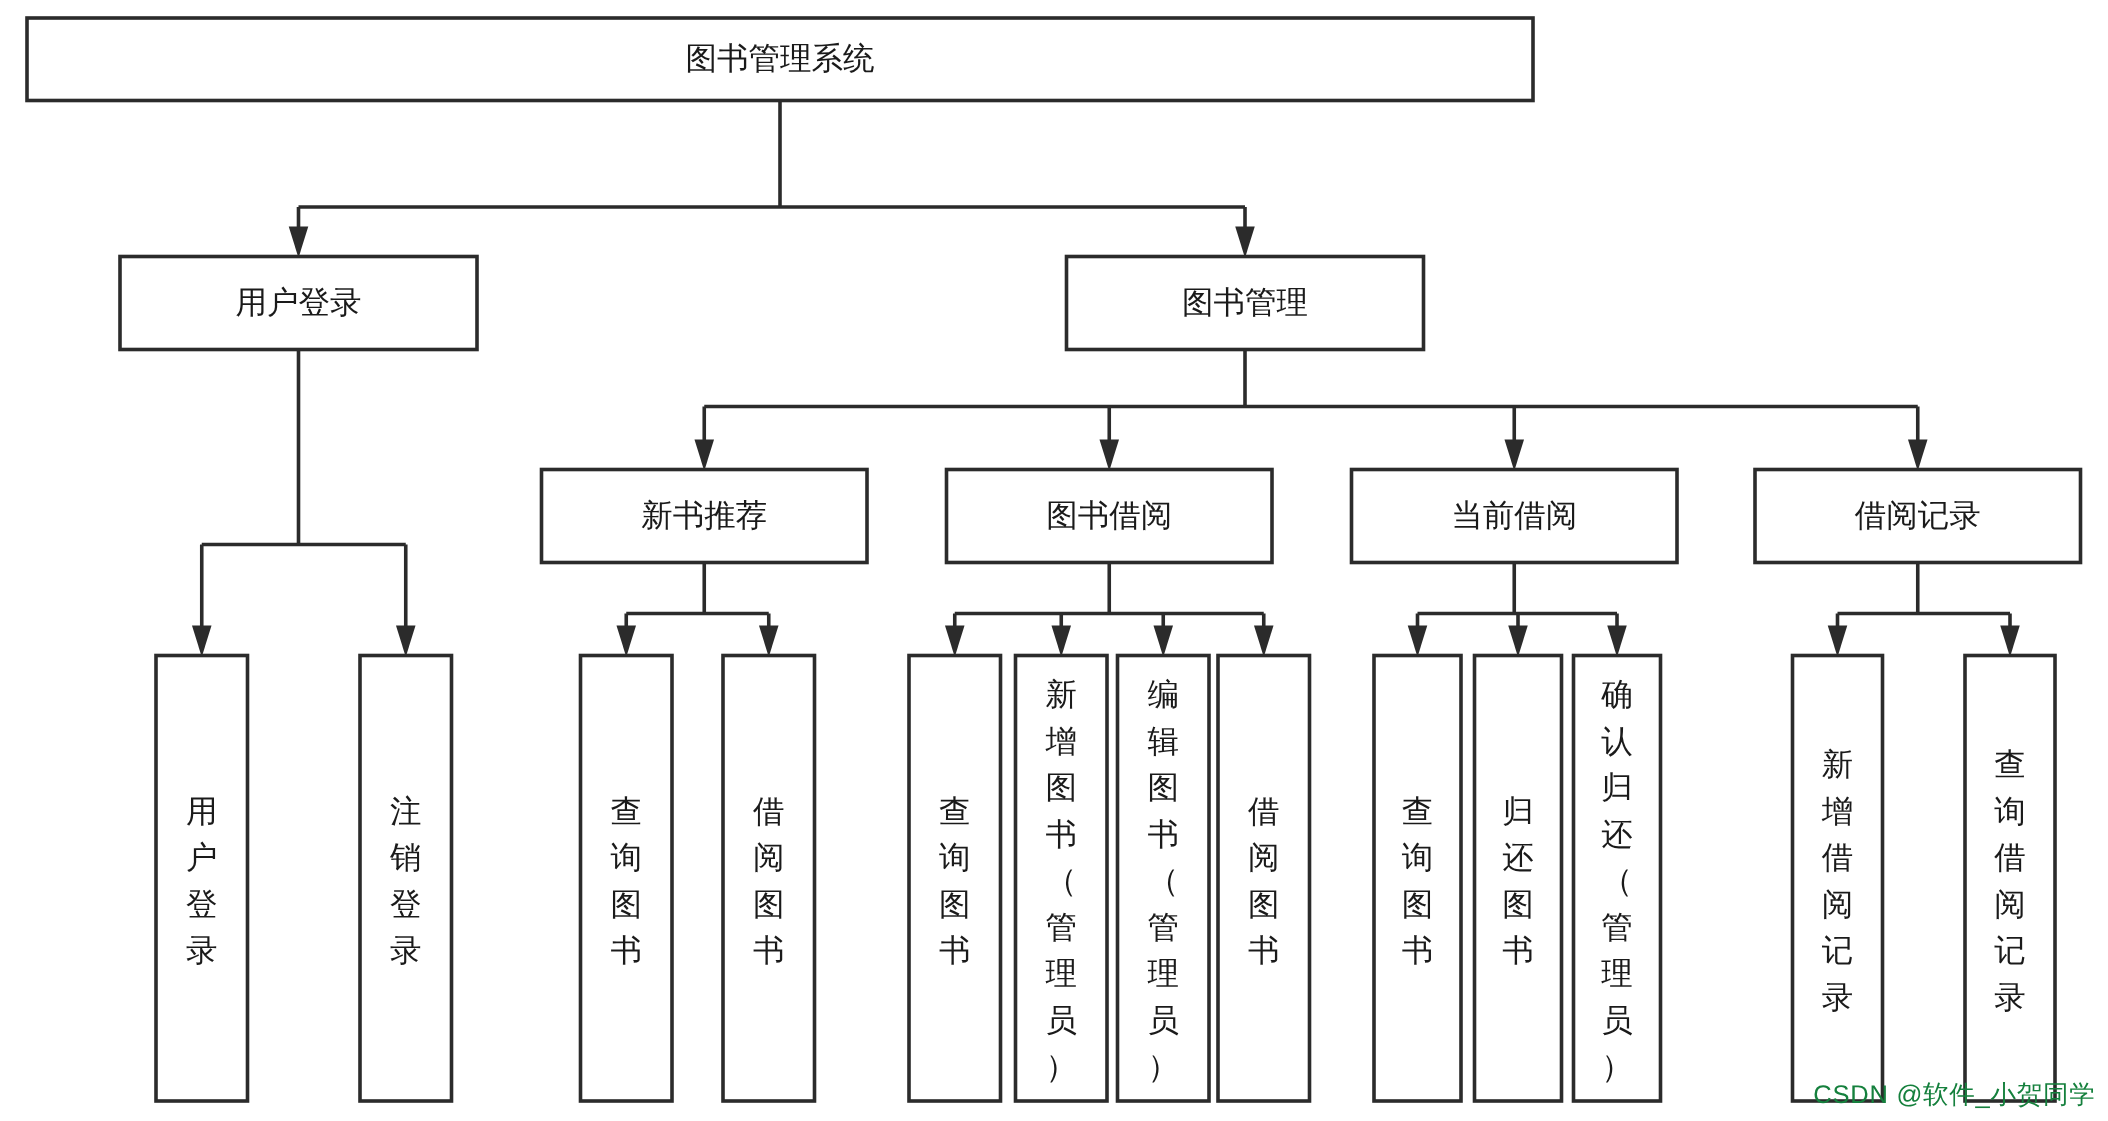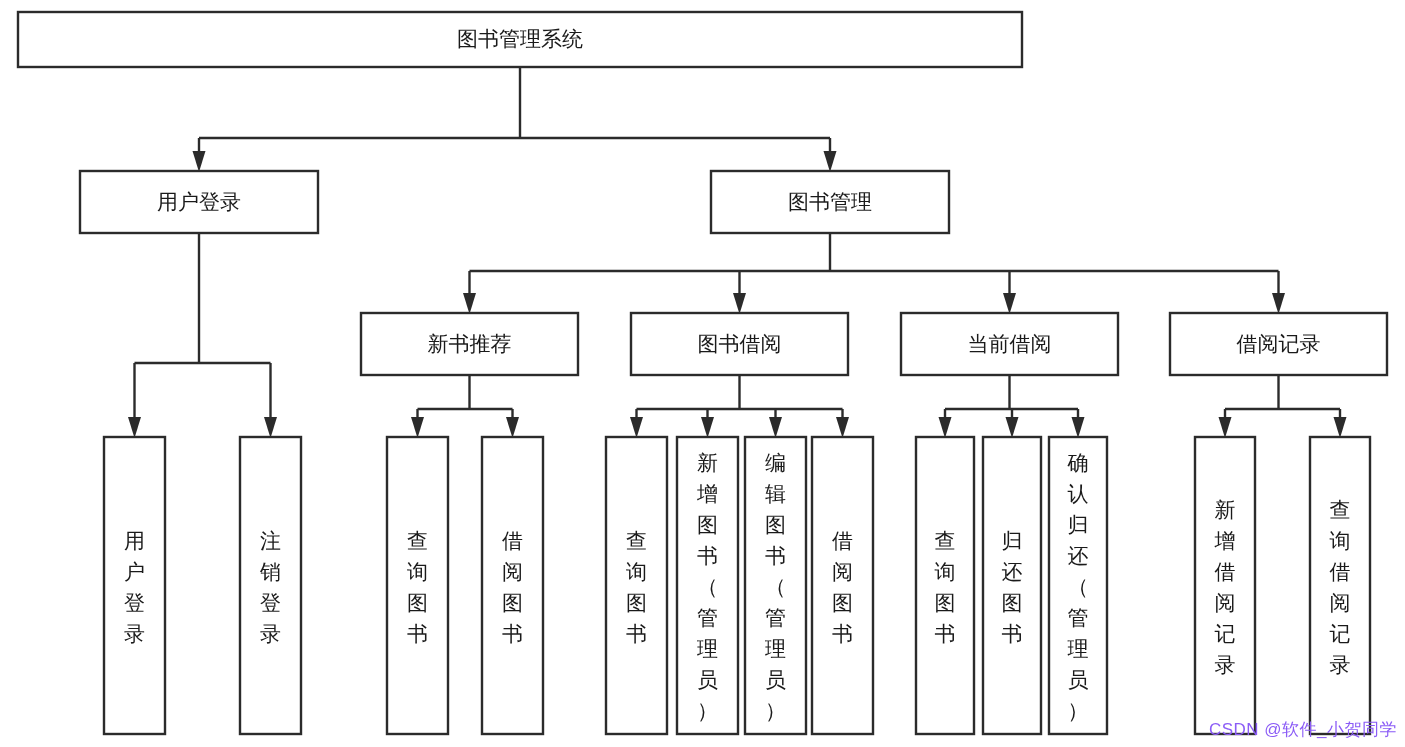--- a/index.html
+++ b/index.html
@@ -52,21 +52,21 @@
   }
   .arrow-head {
     fill: #2b2b2b;
   }
   .watermark {
     position: absolute;
     right: 8px;
     bottom: 6px;
     font-family: "Liberation Sans", "DejaVu Sans", sans-serif;
     font-size: 17px;
-    color: #8b5cf6;
+    color: #15803d;
     white-space: nowrap;
     letter-spacing: 0.5px;
     pointer-events: none;
   }
 </style>
 </head>
 <body>
 
 <div id="diagram-root">
   <svg class="diagram" viewBox="0 0 1405 747">

